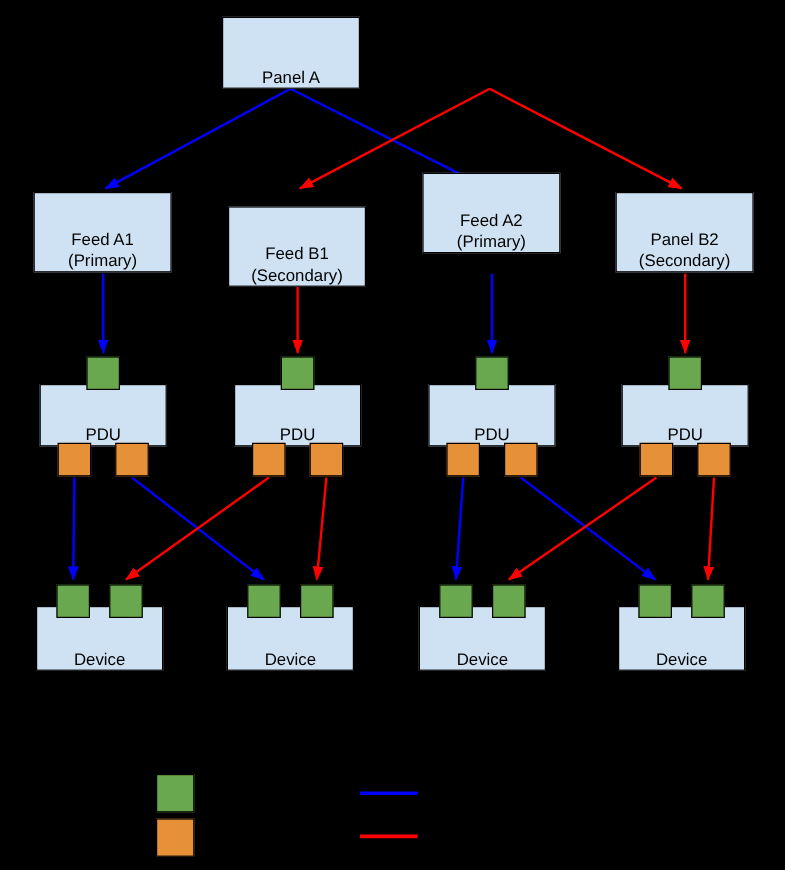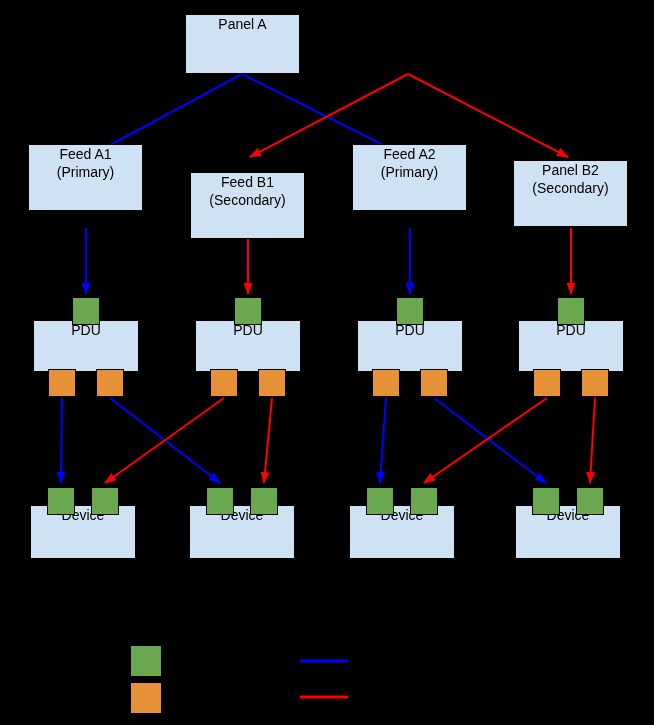--- a/index.html
+++ b/index.html
@@ -18,21 +18,21 @@
     font-family:"Liberation Sans", sans-serif;
     overflow:hidden;
   }
   .edges{position:absolute;left:0;top:0;z-index:0;}
   .node{
     position:absolute;z-index:1;
     background:var(--box-fill);
     border:1px solid var(--box-border);
     color:#000;
     display:flex;flex-direction:column;
-    align-items:center;justify-content:flex-start;
+    align-items:center;justify-content:flex-end;
     text-align:center;font-size:14px;line-height:1.3;
     box-sizing:border-box;
   }
   .port{
     position:absolute;z-index:2;
     width:28px;height:28px;box-sizing:border-box;
     border:1px solid var(--box-border);
   }
   .port.in{background:var(--input-port);}
   .port.out{background:var(--output-port);}
@@ -81,21 +81,21 @@
     <line class="red" x1="595" y1="398" x2="590" y2="483" stroke-width="2" marker-end="url(#arrow-red)"></line>
 
     <line class="blue" x1="300" y1="661" x2="348" y2="661" stroke-width="3"></line>
     <line class="red" x1="300" y1="697" x2="348" y2="697" stroke-width="3"></line>
   </svg>
 
   <div class="node" style="left:185px;top:14px;width:115px;height:60px">
     <span>Panel A</span>
   </div>
 
-  <div class="node" style="left:28px;top:144px;width:115px;height:67px">
+  <div class="node" style="left:28px;top:160px;width:115px;height:67px">
     <span>Feed A1</span>
     <span>(Primary)</span>
   </div>
   <div class="node" style="left:190px;top:172px;width:115px;height:67px">
     <span>Feed B1</span>
     <span>(Secondary)</span>
   </div>
   <div class="node" style="left:352px;top:144px;width:115px;height:67px">
     <span>Feed A2</span>
     <span>(Primary)</span>

